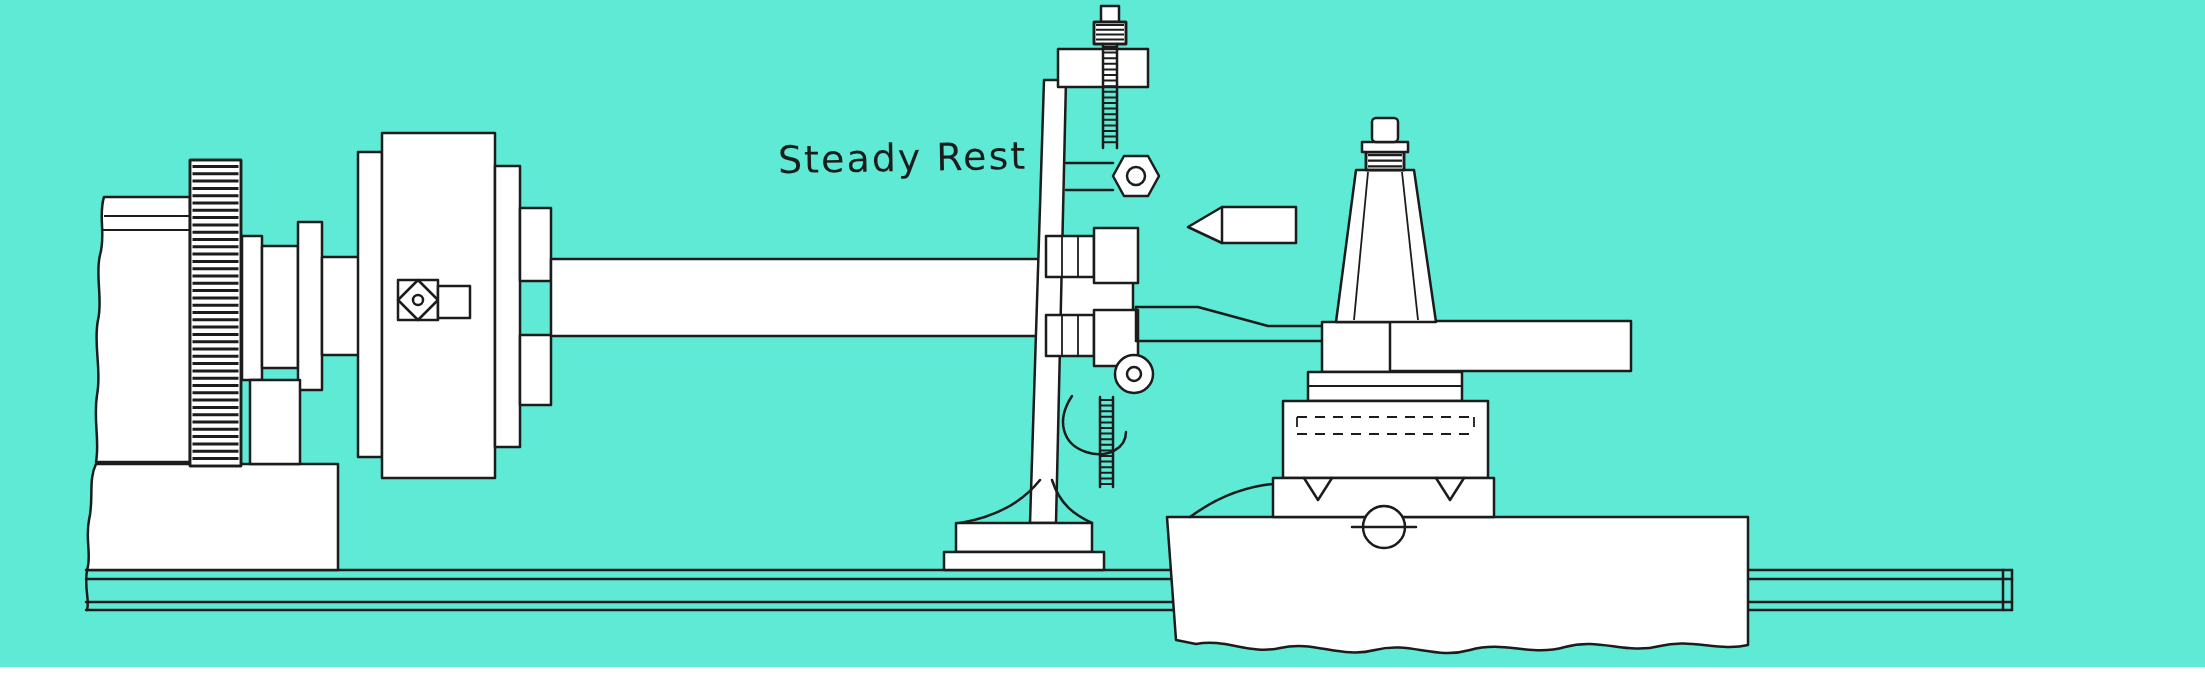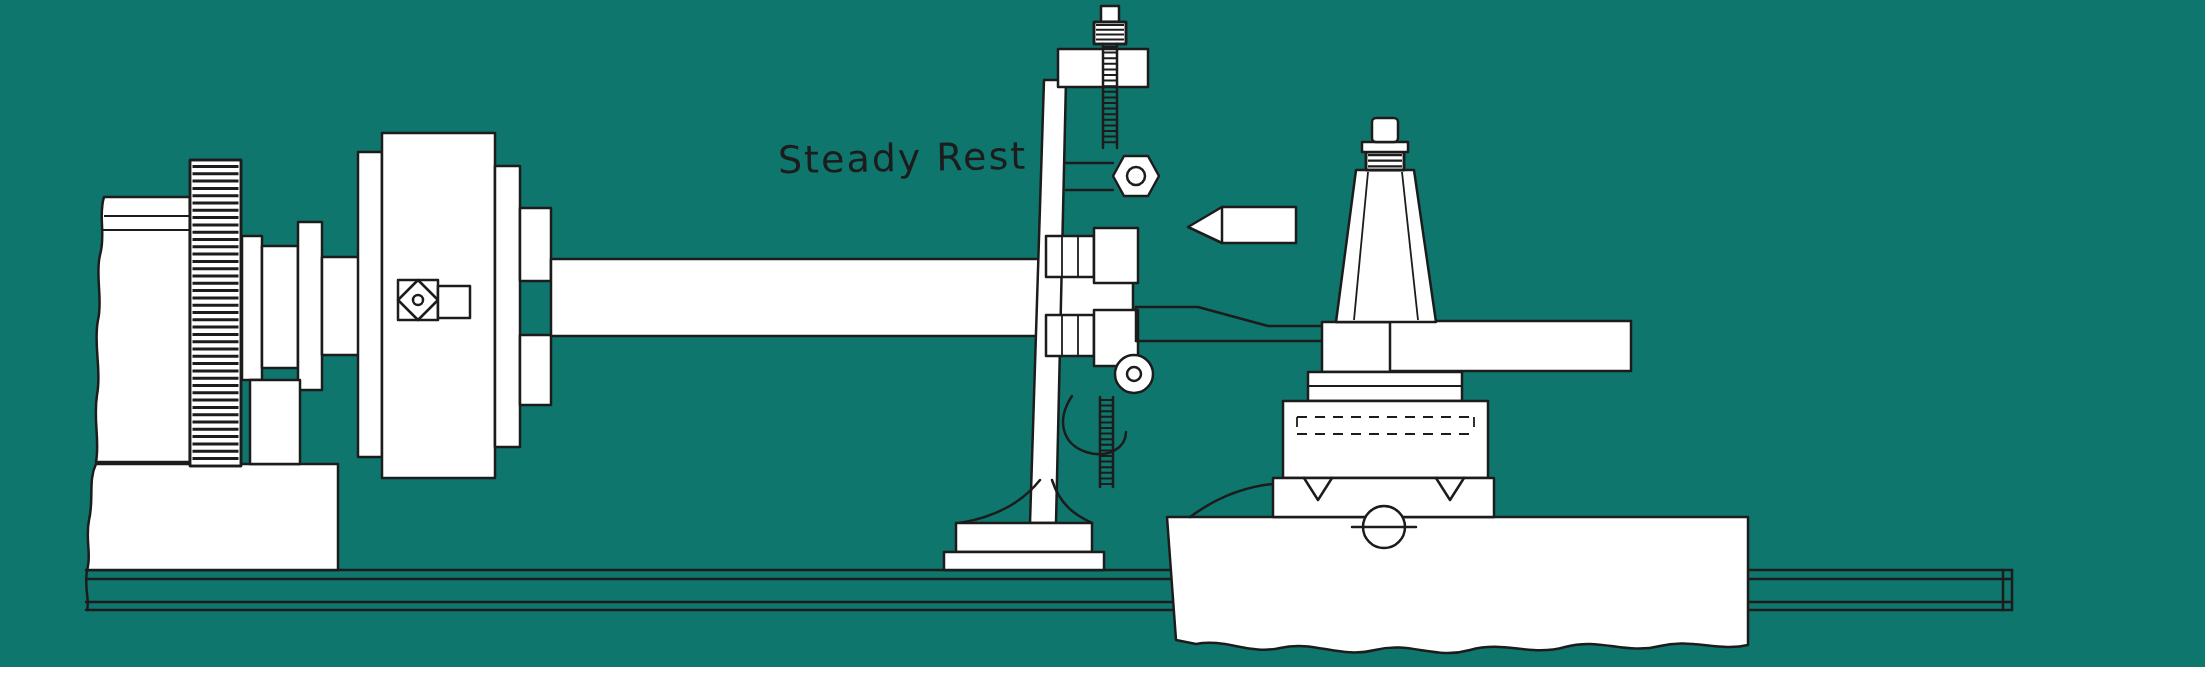--- a/index.html
+++ b/index.html
@@ -1,19 +1,19 @@
 <!DOCTYPE html>
 <html><head>
 <meta charset="utf-8">
 <style>
   html,body{margin:0;padding:0;background:#ffffff;}
   .figure{
     position:relative;
     width:2205px;height:667px;
-    background:#0f766e;
+    background:#5eead4;
     overflow:hidden;
     font-family:"DejaVu Sans", sans-serif;
   }
   .figure svg{position:absolute;left:0;top:0;}
   .caption{
     position:absolute;
     left:778px;top:136px;
     font-size:38px;
     letter-spacing:2px;
     color:#1c1c1c;

